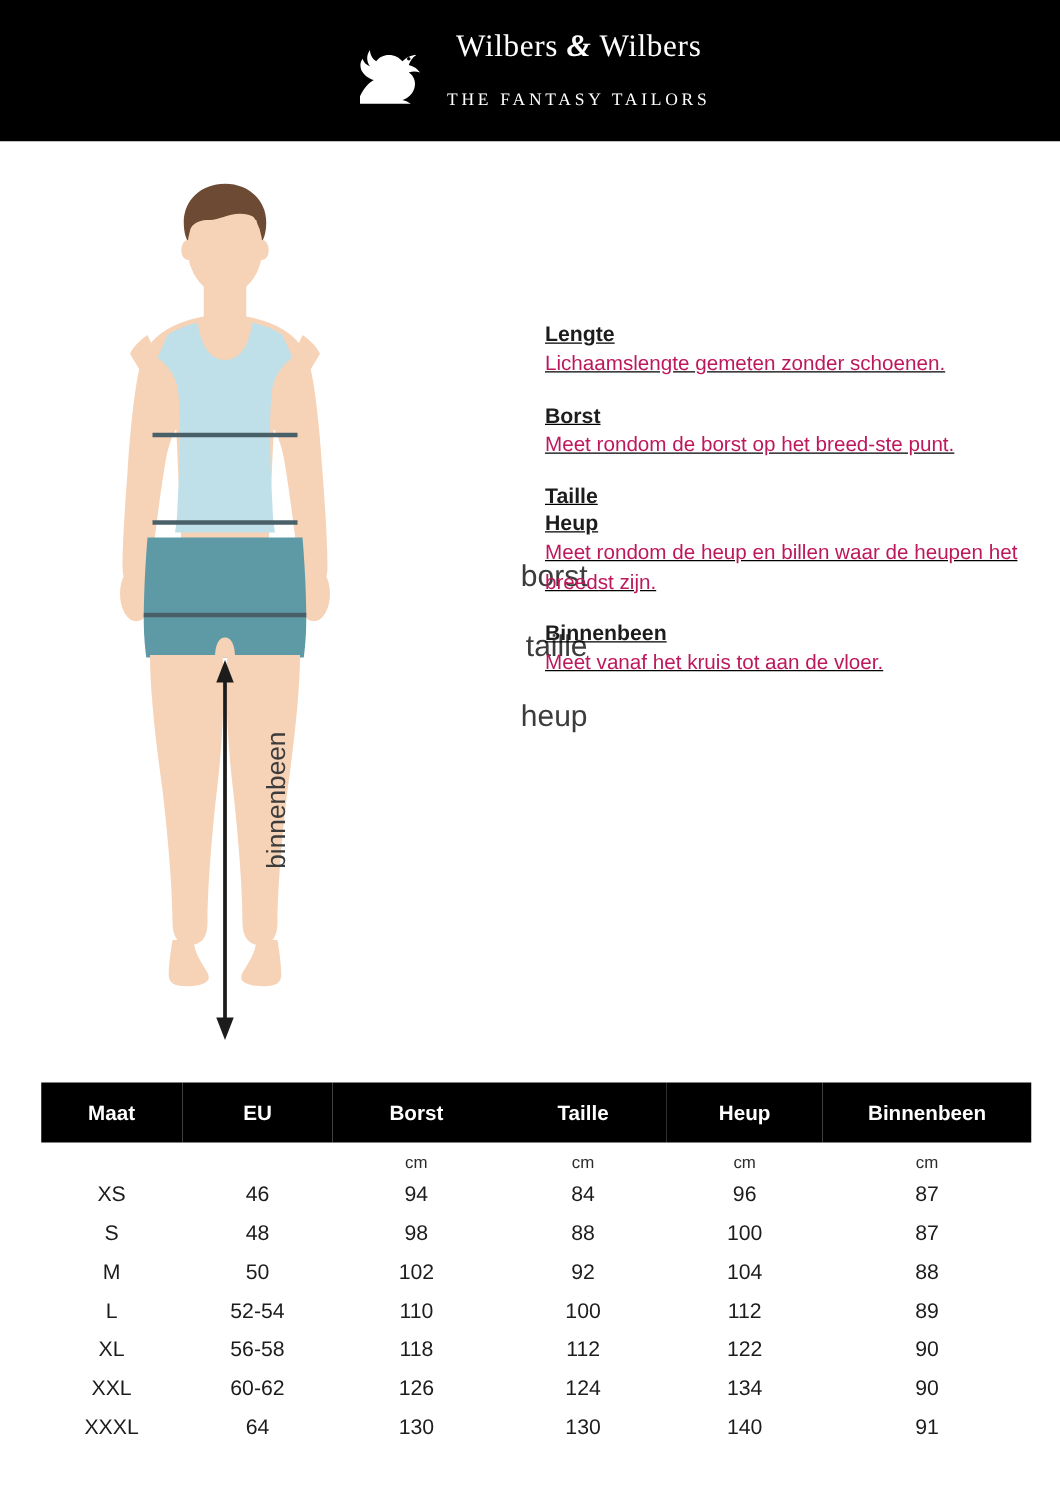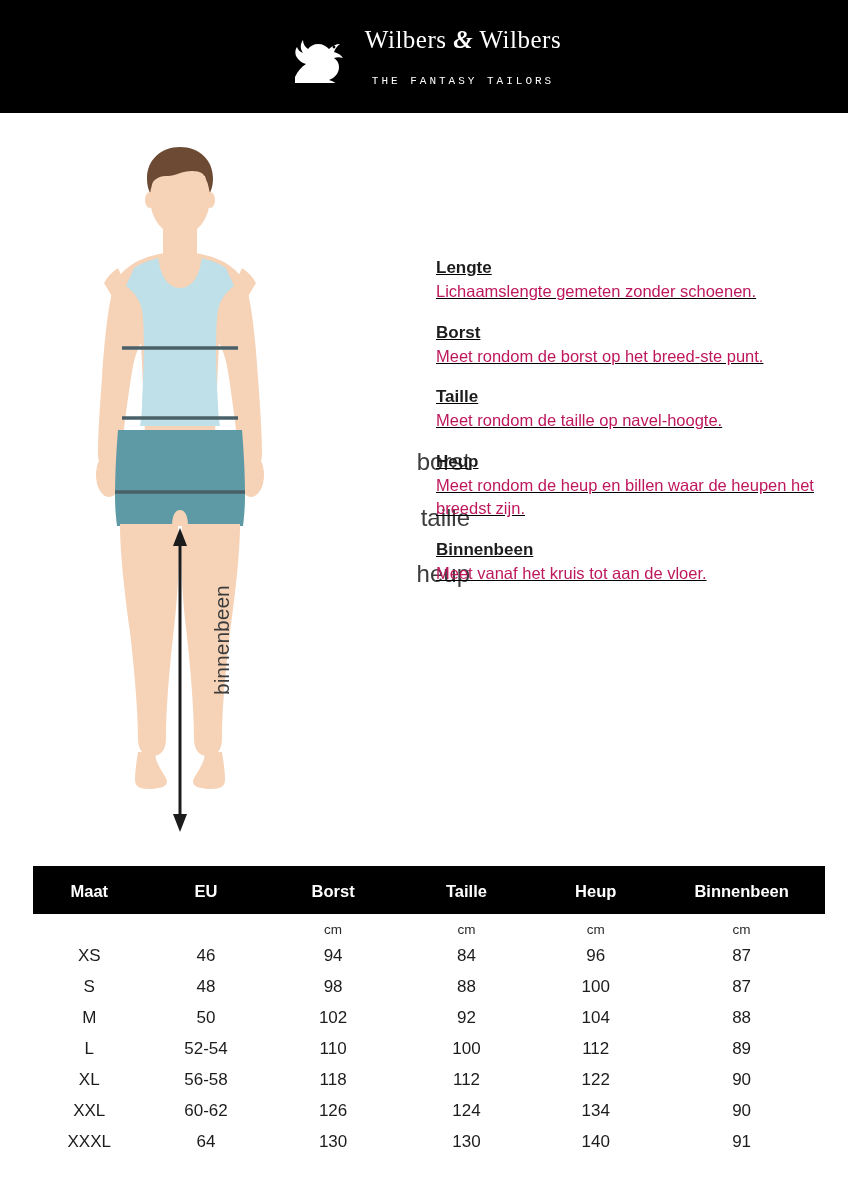--- a/index.html
+++ b/index.html
@@ -37,24 +37,24 @@
     color: #ffffff;
     font-size: 25px;
     letter-spacing: 0.5px;
     font-family: "Liberation Serif", serif;
     font-weight: 400;
     white-space: nowrap;
   }
   .brand .amp { font-weight: 700; font-style: italic; }
   .tagline {
     color: #ffffff;
-    font-size: 11px;
+    font-size: 14px;
     letter-spacing: 3.0px;
     margin-top: 21px;
-    font-family: Liberation Mono, monospace;
+    font-family: Liberation Serif, serif;
   }
 
   
   .illustration {
     position: absolute;
     left: 60px; top: 130px;
     width: 360px; height: 720px;
   }
   .label-col {
     position: absolute;
@@ -216,21 +216,20 @@
   </div>
 
   <div class="desc">
     <h3>Lengte</h3>
     <p>Lichaamslengte gemeten zonder schoenen.</p>
 
     <h3>Borst</h3>
     <p>Meet rondom de borst op het breed-ste punt.</p>
 
     <h3>Taille</h3>
-    <p>Meet rondom de taille op navel-hoogte.</p>
 
     <h3>Heup</h3>
     <p>Meet rondom de heup en billen waar de heupen het breedst zijn.</p>
 
     <h3>Binnenbeen</h3>
     <p>Meet vanaf het kruis tot aan de vloer.</p>
   </div>
 
   <div class="table-wrap">
     <table>

